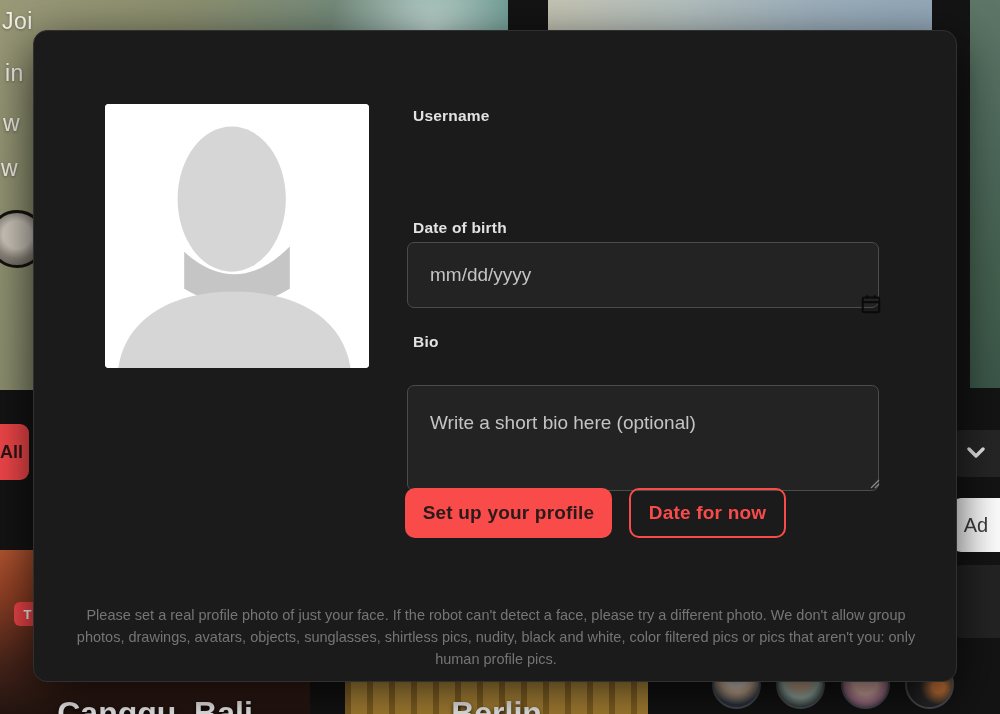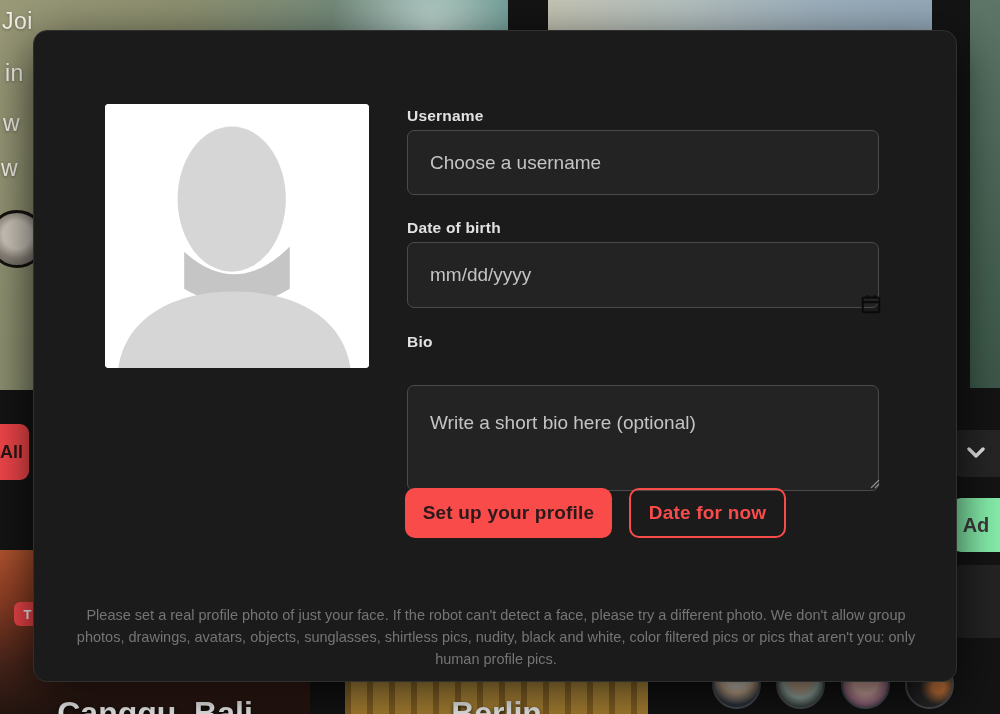--- a/index.html
+++ b/index.html
@@ -26,23 +26,23 @@
 
   .green-strip { left:970px; top:0; width:30px; height:388px;
     background:linear-gradient(180deg, #5d7667 0%, #4d685a 40%, #44604f 70%, #3c584a 100%); }
 
   .all-button { left:0; top:424px; width:29px; height:56px; background:#f4474a;
     border-radius:0 9px 9px 0; color:#2b1717; font-weight:bold; font-size:18px;
     display:flex; align-items:center; justify-content:flex-start; }
 
   .chevron-box { left:952px; top:430px; width:48px; height:47px; background:#262626;
     border-radius:9px 0 0 9px; display:flex; align-items:center; justify-content:center; }
-  .ad-box { left:952px; top:498px; width:48px; height:54px; background:#86efac;
+  .ad-box { left:952px; top:498px; width:48px; height:54px; background:#ffffff;
     border-radius:9px 0 0 9px; display:flex; align-items:center; justify-content:center;
-    color:#3d3d3d; font-weight:bold; font-size:20px; }
+    color:#3d3d3d; font-weight:normal; font-size:20px; }
   .side-panel { left:952px; top:565px; width:48px; height:73px; background:#242424;
     border-radius:9px 0 0 9px; }
 
   .card-canggu { left:0; top:550px; width:310px; height:164px; overflow:visible;
     background:linear-gradient(180deg, #b35530 0%, #8d3e24 30%, #46241a 70%, #241510 100%); }
   .card-berlin { left:345px; top:660px; width:303px; height:54px;
     background:
       repeating-linear-gradient(90deg, rgba(90,60,15,.45) 0 6px, rgba(0,0,0,0) 6px 22px),
       linear-gradient(180deg, #caa04e 0%, #c2973f 60%, #b08634 100%); }
   .card-title { position:absolute; left:0; right:0; bottom:-18px; text-align:center;
@@ -65,21 +65,21 @@
     background:radial-gradient(circle at 70% 55%, #c9773c 0 15%, #2a2a2a 45%, #171717 100%); }
 
   
   #modal { left:33px; top:30px; width:924px; height:652px; background:#1b1b1b;
     border:1px solid #303030; border-radius:14px;
     box-shadow:0 14px 50px rgba(0,0,0,.75); }
 
   .photo-box { left:71px; top:73px; width:264px; height:264px; background:#ffffff;
     border-radius:4px; overflow:hidden; }
   .field-label { position:absolute; color:#e2e2e2; font-weight:bold; font-size:15.5px;
-    letter-spacing:.2px; }
+    letter-spacing:.2px;margin-left:6px; }
   .tbox { position:absolute; left:373px; width:472px; background:#232323;
     border:1px solid #4b4b4b; border-radius:7px; color:#c9c9c9; font-size:19px;
     font-family:"Liberation Sans", sans-serif; padding:0 22px; outline:none; }
   .tbox::placeholder { color:#c4c4c4; opacity:1; }
   textarea.tbox { padding-top:26px; resize:none;margin-top:32px; }
   .cal-icon { position:absolute; left:826px; top:262px; width:22px; height:22px; }
   .resize-grip { position:absolute; left:836px; top:444px; width:10px; height:10px; }
 
   .btn { position:absolute; top:457px; height:50px; border-radius:10px; font-weight:bold;
     font-size:19px; font-family:"Liberation Sans", sans-serif; cursor:pointer;
@@ -142,21 +142,20 @@
         <svg width="264" height="264" viewBox="0 0 100 100">
           <rect width="100" height="100" fill="#ffffff"></rect>
           <path d="M30 56 Q50 74 70 54 L70 70 Q50 82 30 70 Z" fill="#c5c5c5"></path>
           <ellipse cx="48" cy="36" rx="20.5" ry="27.5" fill="#d6d6d6"></ellipse>
           <path d="M5 100 C8 80 27 71 49 71 C71 71 90 80 93 100 Z" fill="#d6d6d6"></path>
         </svg>
       </span>
     </div>
 
     <label class="field-label" style="left:373px; top:76px;">Username</label>
-    <input class="tbox" style="top: 99px; height: 65px;" type="text" placeholder="Choose a username">
 
     <label class="field-label" style="left:373px; top:188px;">Date of birth</label>
     <input class="tbox" style="top: 211px; height: 66px;" type="text" placeholder="mm/dd/yyyy">
     <span class="cal-icon">
       <svg width="22" height="22" viewBox="0 0 24 24" fill="none" stroke="#0a0a0a" stroke-width="2.2">
         <rect x="3" y="5" width="18" height="16" rx="1.5"></rect>
         <line x1="3" y1="10" x2="21" y2="10"></line>
         <line x1="8" y1="2.5" x2="8" y2="6"></line>
         <line x1="16" y1="2.5" x2="16" y2="6"></line>
       </svg>

